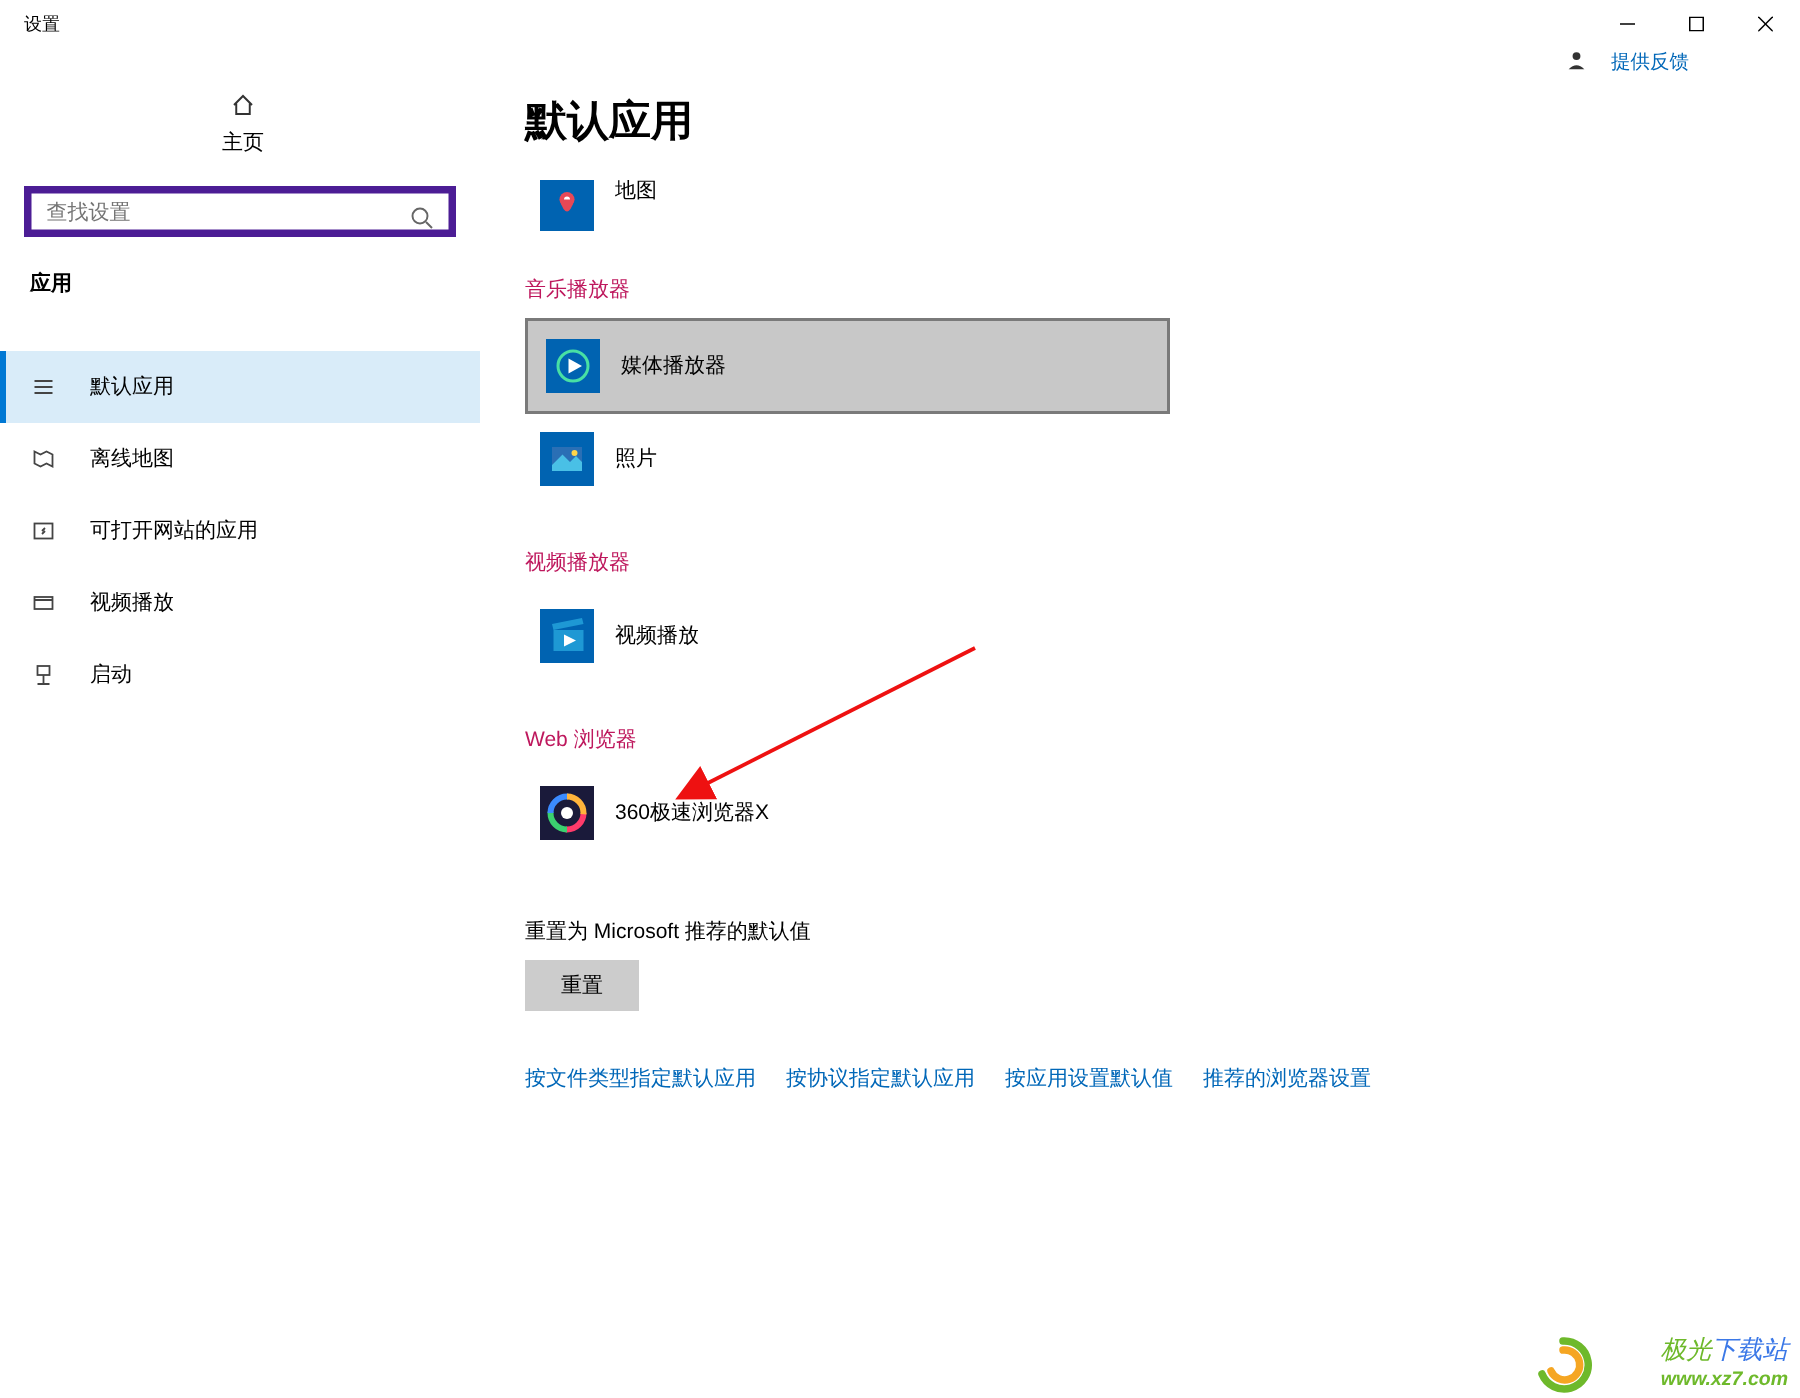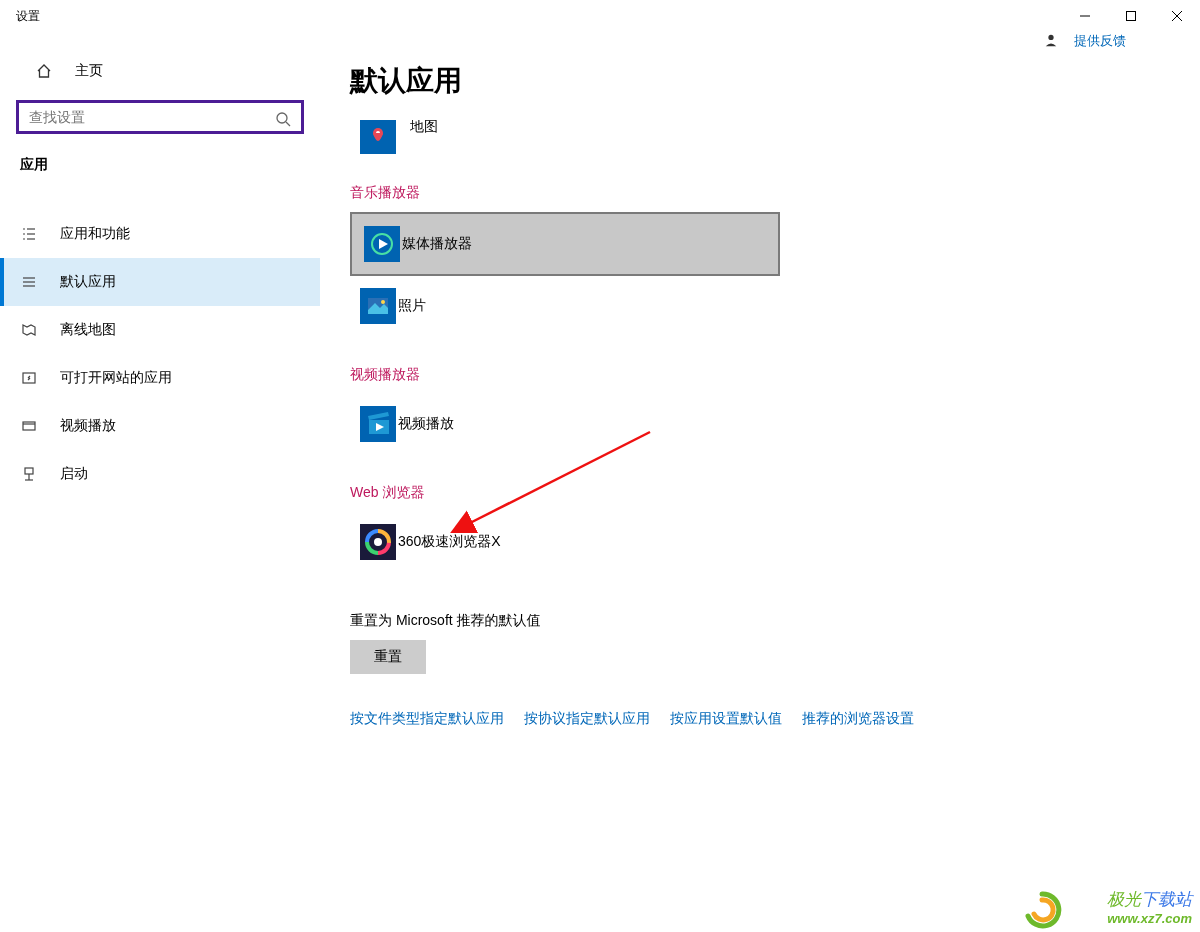--- a/index.html
+++ b/index.html
@@ -7,40 +7,40 @@
 
   .titlebar { height: 32px; display: flex; align-items: center; justify-content: space-between; padding: 0 0 0 16px; }
   .titlebar .title { font-size: 12px; color: #000; }
   .win-controls { display: flex; }
   .win-btn { width: 46px; height: 32px; display: flex; align-items: center; justify-content: center; cursor: pointer; }
   .win-btn svg { stroke: #000; fill: none; stroke-width: 1; }
 
   .layout { display: flex; height: calc(100% - 32px); }
 
   .sidebar { width: 320px; background: #fff; padding-top: 30px; }
-  .home-row { display: flex; align-items: center; gap: 23px; padding: 0 16px 20px 36px; font-size: 14px; cursor: pointer; }
+  .home-row { display: flex; align-items: center; gap: 8px; padding: 0 16px 20px 20px; font-size: 14px; cursor: pointer; flex-direction: column; }
   .home-row .icon { width: 16px; height: 16px; display:flex; align-items:center; justify-content:center;}
 
-  .search-box { margin: 0 16px 18px 16px; height: 34px; border: 3px solid #4c1d95; position: relative; display: flex; align-items: center; }
+  .search-box { margin: 0 16px 18px 16px; height: 34px; border: 5px solid #4c1d95; position: relative; display: flex; align-items: center; }
   .search-box input { border: none; outline: none; width: 100%; padding: 0 36px 0 10px; font-size: 14px; background: transparent; }
   .search-box .s-icon { position: absolute; right: 10px; top: 8px; }
 
   .section-label { padding: 4px 16px 10px 20px; font-size: 14px; font-weight: 600; color:#000;}
 
   .nav-item { display: flex; align-items: center; gap: 22px; height: 48px; padding-left: 20px; font-size: 14px; cursor: pointer; position:relative;}
   .nav-item .nicon { width: 18px; height: 18px; display:flex;align-items:center;justify-content:center; color:#444;}
   .nav-item.active { background: #d9ecf9; }
   .nav-item.active::before { content:""; position:absolute; left:0; top:0; bottom:0; width:4px; background:#0078d4;}
 
   .content { flex: 1; padding: 30px 40px 0 30px; position: relative; overflow:hidden;}
   .page-title { font-size: 28px; font-weight: 600; margin-bottom: 20px; }
 
   .cat-label { font-size: 14px; color:#be185d; margin: 30px 0 10px 0; }
 
-  .app-tile { display: flex; align-items: center; gap: 2px; padding: 2px 10px; width: 430px; height: 60px; cursor:pointer;text-align:right;}
+  .app-tile { display: flex; align-items: center; gap: 14px; padding: 2px 10px; width: 430px; height: 60px; cursor:pointer;text-align:right;}
   .app-tile.highlight { border: 2px solid #7a7a7a; background: #c8c8c8; width: 430px; height: 64px; padding-left:12px;}
   .app-icon { width: 36px; height: 36px; display:flex; align-items:center; justify-content:center; flex-shrink:0;}
   .app-name { font-size: 14px; }
 
   .maps-row { display:flex; align-items:center; gap:14px; padding-left:10px;}
   .maps-row .app-icon { width:36px; height:36px;}
   .maps-row .partial { font-size:14px; position:relative; top:-10px;}
 
   .reset-label { font-size: 14px; margin-top: 40px; margin-bottom: 10px; }
   .reset-btn { background: #ccc; border: none; padding: 8px 24px; font-size: 14px; cursor:pointer;}
@@ -103,33 +103,20 @@
             <circle cx="7" cy="7" r="5"></circle>
             <line x1="11" y1="11" x2="15" y2="15"></line>
           </svg>
       </span>
     </div>
 
     <div class="section-label">应用</div>
 
     <div style="height:26px"></div>
 
-    <div class="nav-item">
-      <span class="nicon">
-        <svg width="16" height="16" viewBox="0 0 16 16" stroke="#444" stroke-width="1.2" fill="none">
-            <line x1="2" y1="3" x2="4" y2="3"></line>
-            <line x1="6" y1="3" x2="14" y2="3"></line>
-            <line x1="2" y1="8" x2="4" y2="8"></line>
-            <line x1="6" y1="8" x2="14" y2="8"></line>
-            <line x1="2" y1="13" x2="4" y2="13"></line>
-            <line x1="6" y1="13" x2="14" y2="13"></line>
-          </svg>
-      </span>
-      <span>应用和功能</span>
-    </div>
 
     <div class="nav-item active">
       <span class="nicon">
         <svg width="16" height="16" viewBox="0 0 16 16" stroke="#444" stroke-width="1.2" fill="none">
             <line x1="2" y1="4" x2="14" y2="4"></line>
             <line x1="2" y1="8" x2="14" y2="8"></line>
             <line x1="2" y1="12" x2="14" y2="12"></line>
           </svg>
       </span>
       <span>默认应用</span>

